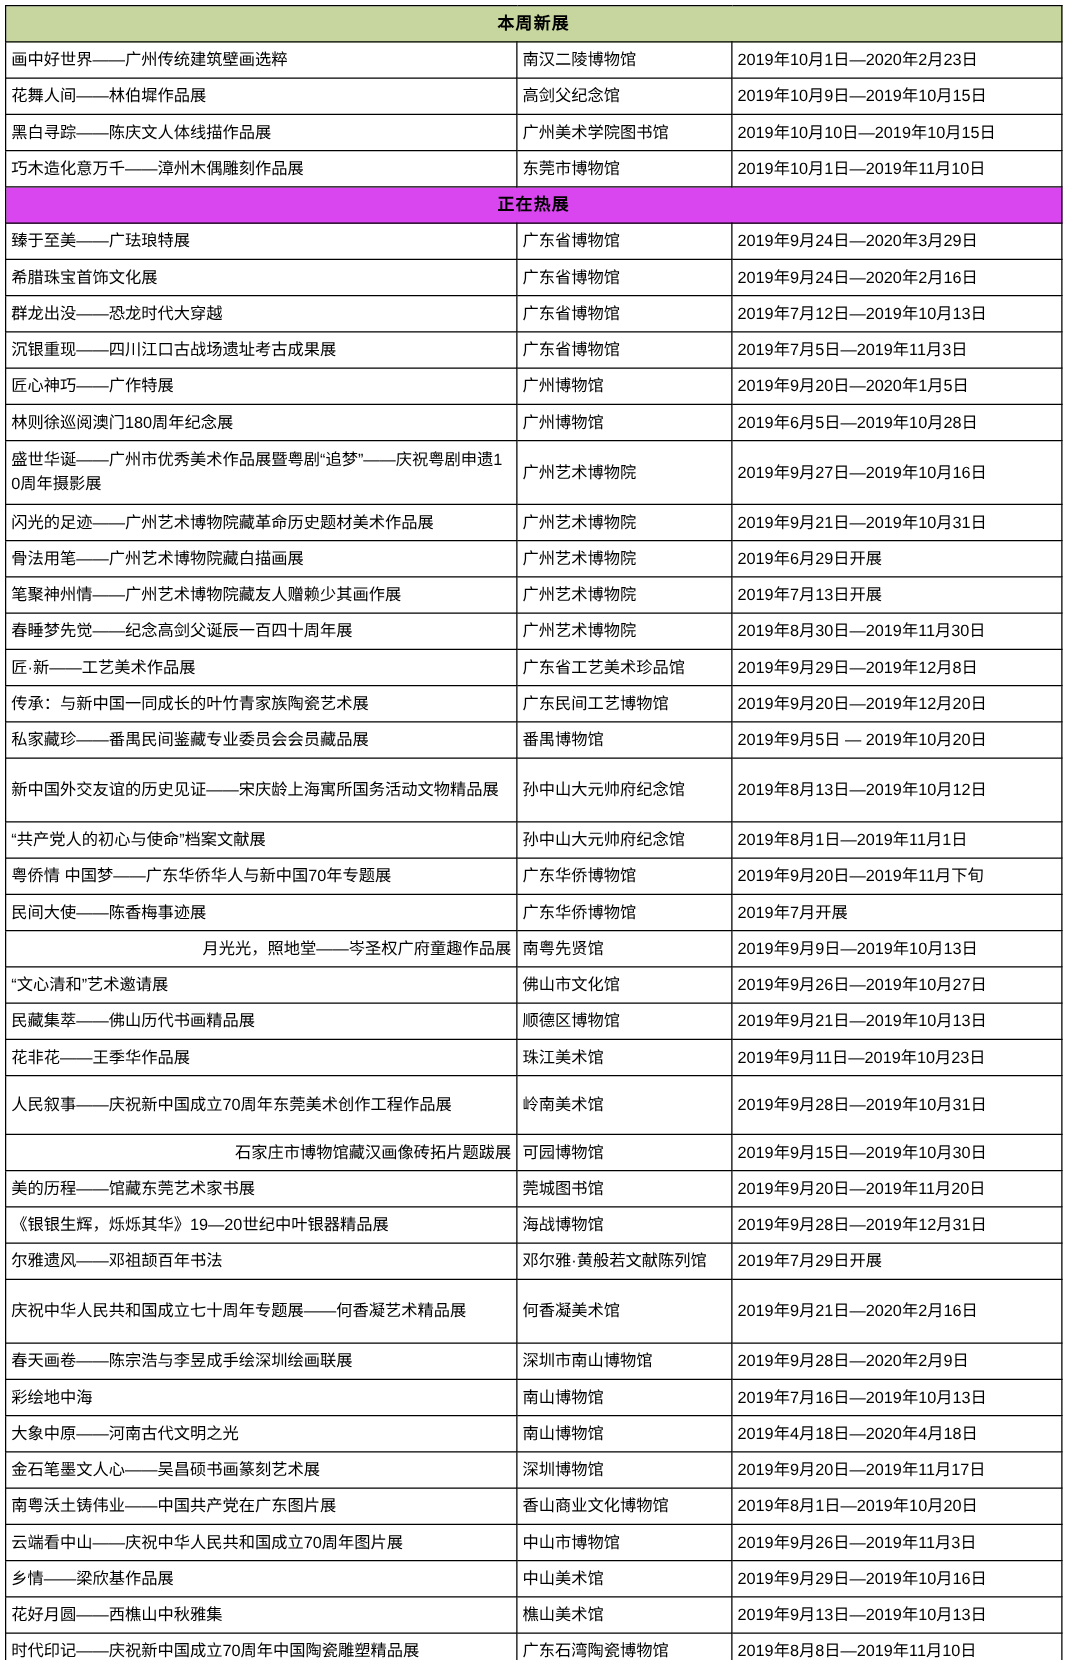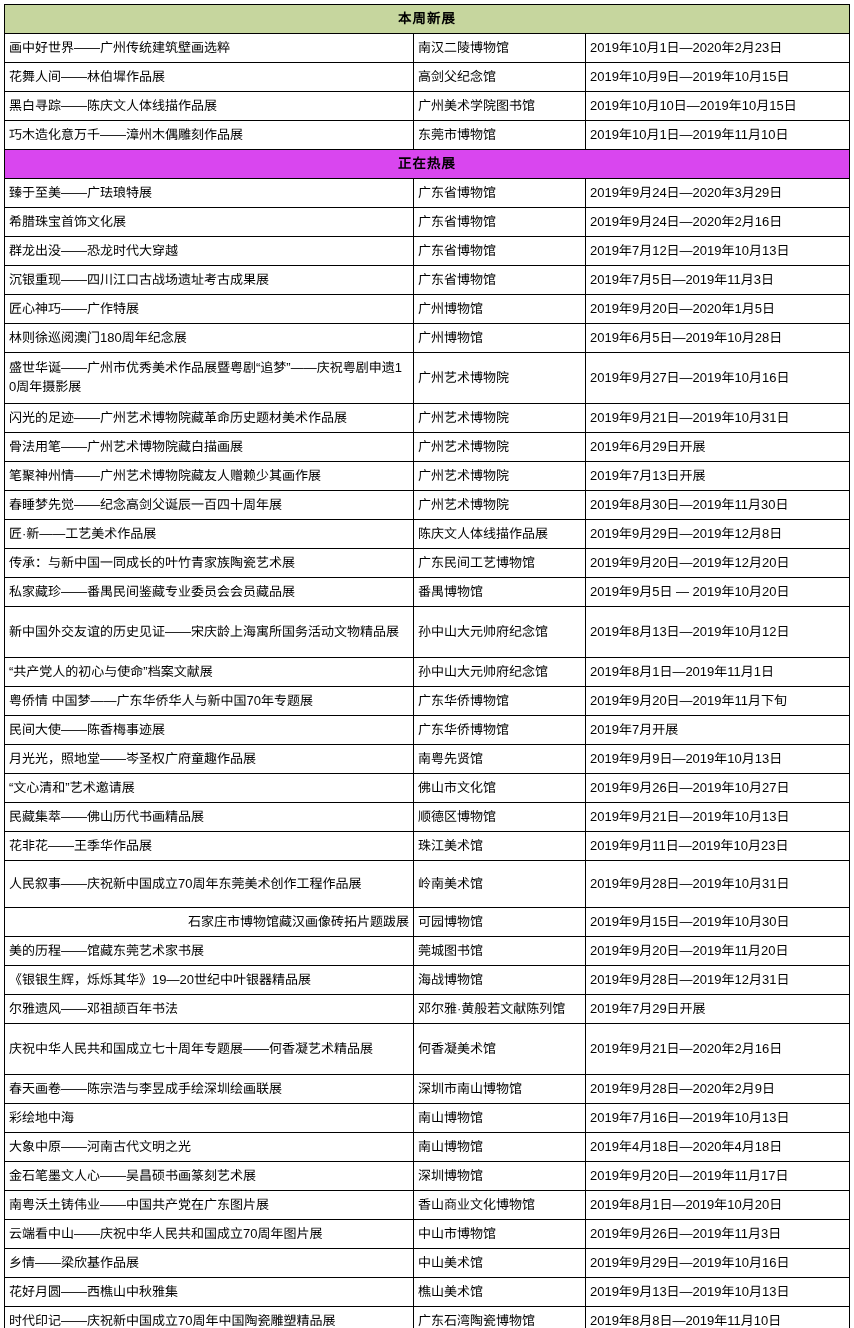--- a/index.html
+++ b/index.html
@@ -146,21 +146,21 @@
           <td class="venue-cell" style="border-color: rgb(0, 0, 0);">广州艺术博物院</td>
           <td class="date-cell" style="border-color: rgb(0, 0, 0);">2019年7月13日开展</td>
         </tr>
         <tr class="data-row">
           <td class="title-cell" style="border-color: rgb(0, 0, 0);">春睡梦先觉——纪念高剑父诞辰一百四十周年展</td>
           <td class="venue-cell" style="border-color: rgb(0, 0, 0);">广州艺术博物院</td>
           <td class="date-cell" style="border-color: rgb(0, 0, 0);">2019年8月30日—2019年11月30日</td>
         </tr>
         <tr class="data-row">
           <td class="title-cell" style="border-color: rgb(0, 0, 0);">匠·新——工艺美术作品展</td>
-          <td class="venue-cell" style="border-color: rgb(0, 0, 0);">陈庆文人体线描作品展</td>
+          <td class="venue-cell" style="border-color: rgb(0, 0, 0);">广东省工艺美术珍品馆</td>
           <td class="date-cell" style="border-color: rgb(0, 0, 0);">2019年9月29日—2019年12月8日</td>
         </tr>
         <tr class="data-row">
           <td class="title-cell" style="border-color: rgb(0, 0, 0);">传承：与新中国一同成长的叶竹青家族陶瓷艺术展</td>
           <td class="venue-cell" style="border-color: rgb(0, 0, 0);">广东民间工艺博物馆</td>
           <td class="date-cell" style="border-color: rgb(0, 0, 0);">2019年9月20日—2019年12月20日</td>
         </tr>
         <tr class="data-row">
           <td class="title-cell" style="border-color: rgb(0, 0, 0);">私家藏珍——番禺民间鉴藏专业委员会会员藏品展</td>
           <td class="venue-cell" style="border-color: rgb(0, 0, 0);">番禺博物馆</td>
@@ -180,21 +180,21 @@
           <td class="title-cell" style="border-color: rgb(0, 0, 0);">粤侨情 中国梦——广东华侨华人与新中国70年专题展</td>
           <td class="venue-cell" style="border-color: rgb(0, 0, 0);">广东华侨博物馆</td>
           <td class="date-cell" style="border-color: rgb(0, 0, 0);">2019年9月20日—2019年11月下旬</td>
         </tr>
         <tr class="data-row">
           <td class="title-cell" style="border-color: rgb(0, 0, 0);">民间大使——陈香梅事迹展</td>
           <td class="venue-cell" style="border-color: rgb(0, 0, 0);">广东华侨博物馆</td>
           <td class="date-cell" style="border-color: rgb(0, 0, 0);">2019年7月开展</td>
         </tr>
         <tr class="data-row">
-          <td class="title-cell" style="border-color: rgb(0, 0, 0);">月光光，照地堂——岑圣权广府童趣作品展</td>
+          <td class="title-cell" style="border-color: rgb(0, 0, 0); text-align: right;">月光光，照地堂——岑圣权广府童趣作品展</td>
           <td class="venue-cell" style="border-color: rgb(0, 0, 0);">南粤先贤馆</td>
           <td class="date-cell" style="border-color: rgb(0, 0, 0);">2019年9月9日—2019年10月13日</td>
         </tr>
         <tr class="data-row">
           <td class="title-cell" style="border-color: rgb(0, 0, 0);">“文心清和”艺术邀请展</td>
           <td class="venue-cell" style="border-color: rgb(0, 0, 0);">佛山市文化馆</td>
           <td class="date-cell" style="border-color: rgb(0, 0, 0);">2019年9月26日—2019年10月27日</td>
         </tr>
         <tr class="data-row">
           <td class="title-cell" style="border-color: rgb(0, 0, 0);">民藏集萃——佛山历代书画精品展</td>

